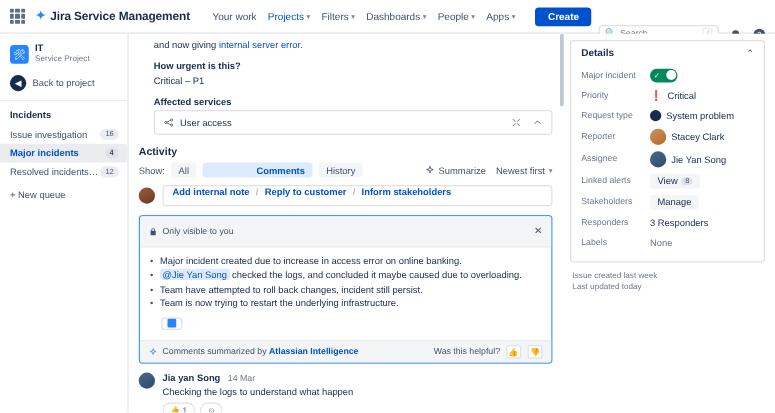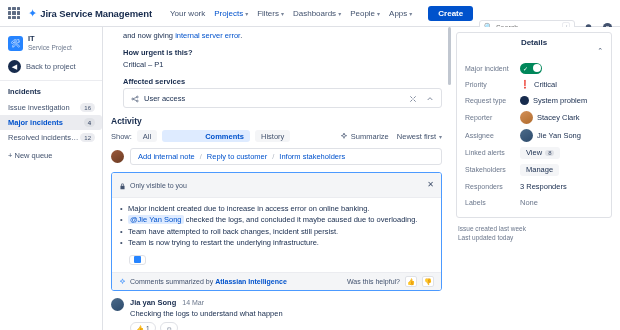--- a/index.html
+++ b/index.html
@@ -109,21 +109,21 @@
 
   .composer {
     display: flex; align-items: center; gap: 6px; margin-top: 6px;
   }
   .avatar-sm { width: 13px; height: 13px; border-radius: 50%; flex: none; }
   .av-me { background: linear-gradient(150deg,#9c5a3c,#6b3a22); }
   .av-jia { background: linear-gradient(150deg,#4c6b8a,#2c4a6b); }
   .av-stacey { background: linear-gradient(150deg,#d4915a,#b06b2c); }
   .composer-box {
     flex: 1; height: 17px; border: 1px solid #dfe1e6; border-radius: 3px;
-    display: flex; align-items: center; padding: 0 7px; gap: 5px; background: #fff;
+    display: flex; align-items: flex-start; padding: 0 7px; gap: 5px; background: #fff; font-weight: bold;
   }
   .c-action { font-size: 7.5px; color: #0052cc; cursor: pointer; }
   .c-sep { font-size: 7.5px; color: #b3bac5; }
 
   .ai-panel {
     margin-top: 7px; border: 1px solid #4c9aff; border-radius: 3px;
     background: #fff; overflow: hidden;
   }
   .ai-head {
     display: flex; align-items: center; gap: 4px; padding: 3px 7px;
@@ -165,21 +165,21 @@
   .c-reacts { display: flex; gap: 4px; padding-top: 3px; }
   .react-pill {
     display: flex; align-items: center; gap: 2px; border: 1px solid #dfe1e6;
     border-radius: 8px; padding: 0.5px 5px; font-size: 6.5px; color: #42526e;
     background: #fff; cursor: pointer; line-height: 9px;
   }
 
   
   .right { width: 168px; min-width: 168px; background: #fff; padding: 5px 8px 0 4px; overflow: hidden; }
   .details-card { border: 1px solid #dfe1e6; border-radius: 3px; background: #fff; padding: 5px 8px 7px 8px; }
-  .details-head { display: flex; align-items: center; padding-bottom: 5px; flex-direction: column; }
+  .details-head { display: flex; align-items: center; padding-bottom: 5px; }
   .details-title { font-size: 8px; font-weight: 700; color: #172b4d; }
   .details-chev { margin-left: auto; font-size: 7px; color: #42526e; cursor: pointer; }
   .d-row { display: flex; align-items: center; min-height: 16px; padding: 2.5px 0; }
   .d-key { width: 55px; min-width: 55px; font-size: 7px; color: #6b778c; }
   .d-val { font-size: 7.5px; color: #172b4d; display: flex; align-items: center; gap: 4px; }
   .toggle { width: 22px; height: 11px; border-radius: 7px; background: #00875a; position: relative; cursor: pointer; display: flex; align-items: center; }
   .toggle .knob { width: 8px; height: 8px; border-radius: 50%; background: #fff; position: absolute; right: 1.5px; }
   .toggle .chk { color: #fff; font-size: 6px; margin-left: 3px; }
   .prio-ico { color: #de350b; font-size: 8px; font-weight: 700; }
   .dot-ico { width: 9px; height: 9px; border-radius: 50%; background: #172b4d; flex: none; }

